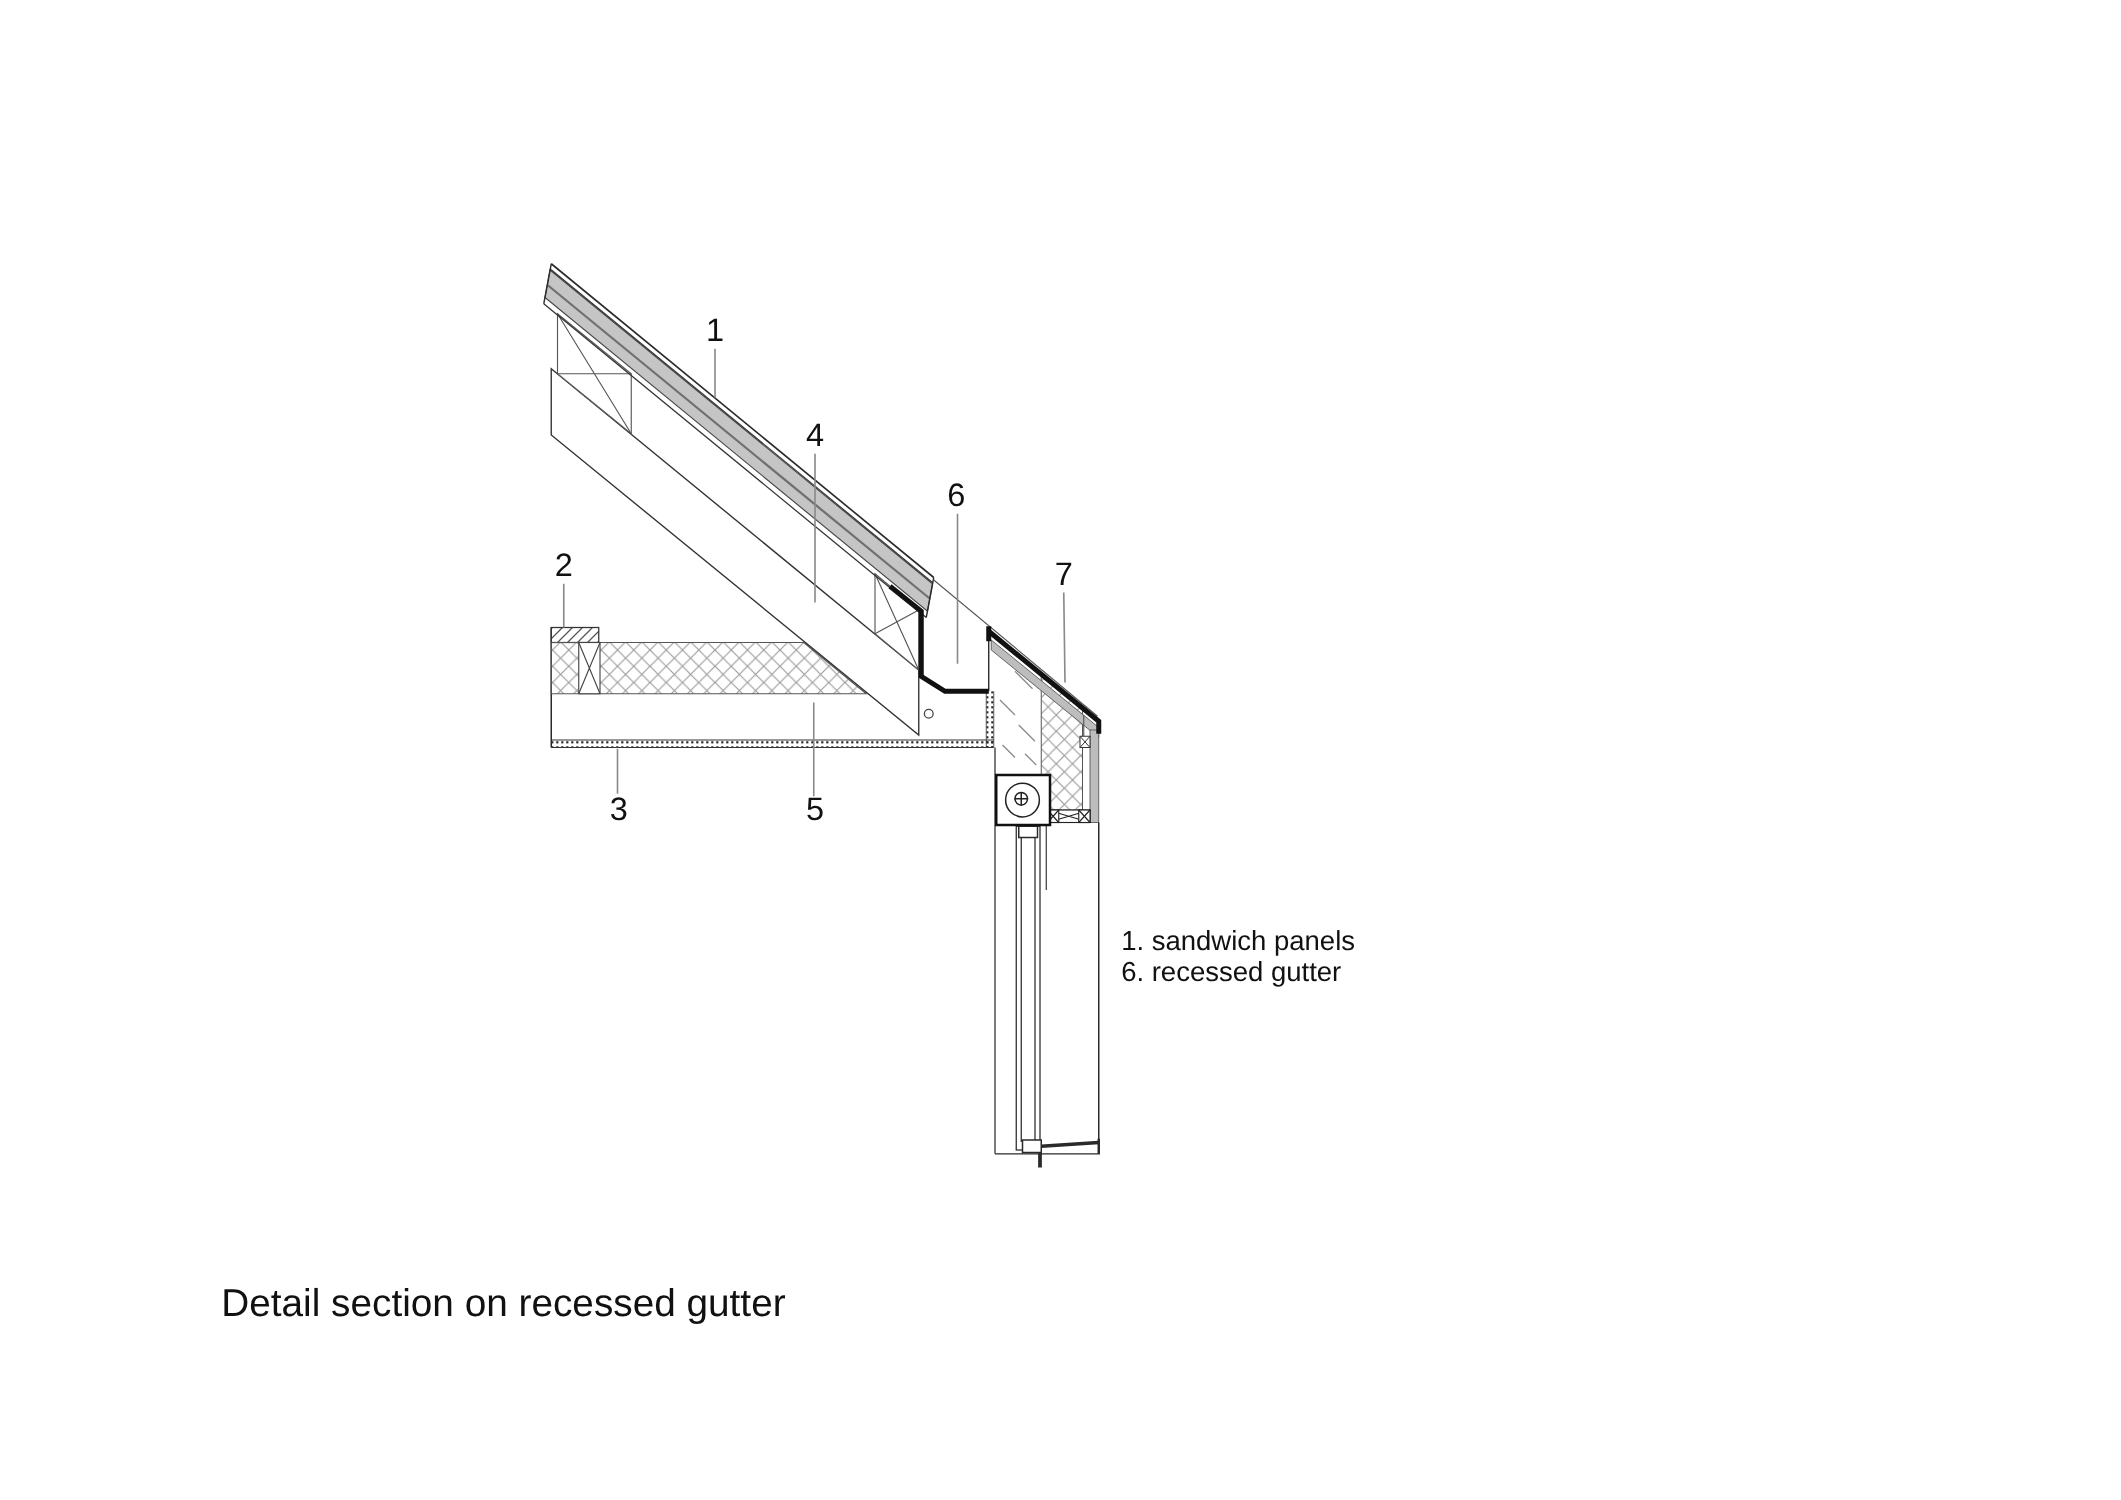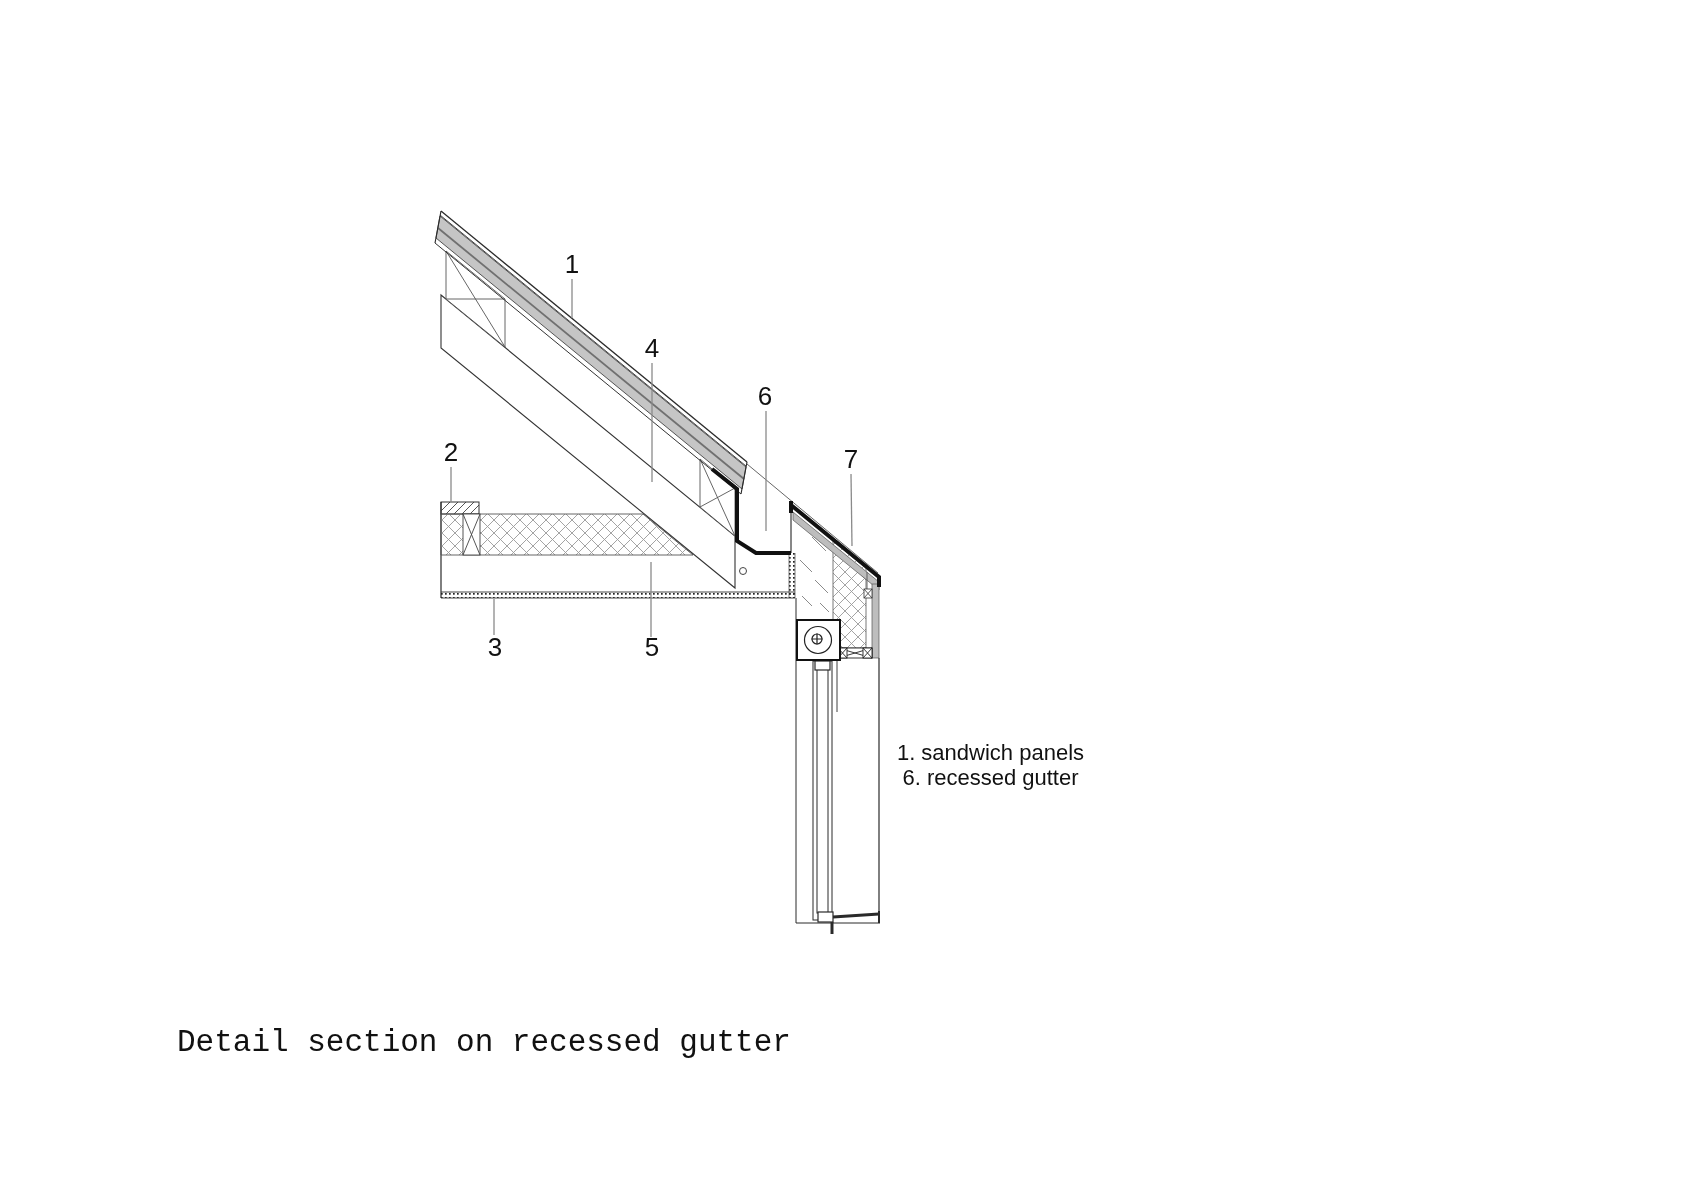--- a/index.html
+++ b/index.html
@@ -6,25 +6,25 @@
     --line:#2a2a2a; --panel-core:#c5c5c5; --casing:#bdbdbd;
     --hatch:#9a9a9a; --leader:#8a8a8a; --text:#111111;
   }
   html,body{margin:0;padding:0;background:#ffffff;}
   #canvas{position:relative;width:1697px;height:1200px;background:#ffffff;
           font-family:"Liberation Sans",sans-serif;overflow:hidden;}
   #drawing{position:absolute;left:0;top:0;}
   .callout{font-family:"Liberation Sans",sans-serif;font-size:26px;fill:var(--text);
            text-anchor:middle;}
   .legend{position:absolute;left:897px;top:741px;color:var(--text);
-          font-size:22px;line-height:24.8px;white-space:nowrap;text-align:center;}
+          font-size:22px;line-height:24.8px;white-space:nowrap;}
   .legend-row span{display:inline;}
   .legend-num{margin-right:6px;}
   .title-block{position:absolute;left:177px;top:1026px;color:var(--text);
-               font-size:31px;line-height:34.5px;white-space:nowrap;font-family:Liberation Mono, monospace;}
+               font-size:31px;line-height:34.5px;white-space:nowrap;}
 </style>
 </head>
 <body>
 
 <div id="canvas">
 
   <svg id="drawing" width="1697" height="1200" viewBox="0 0 1697 1200">
     <defs>
       <pattern id="diamond" width="13" height="13" patternUnits="userSpaceOnUse">
         <path d="M0,13 L13,0 M0,0 L13,13" stroke="var(--hatch)" stroke-width="0.9" fill="none"></path>

